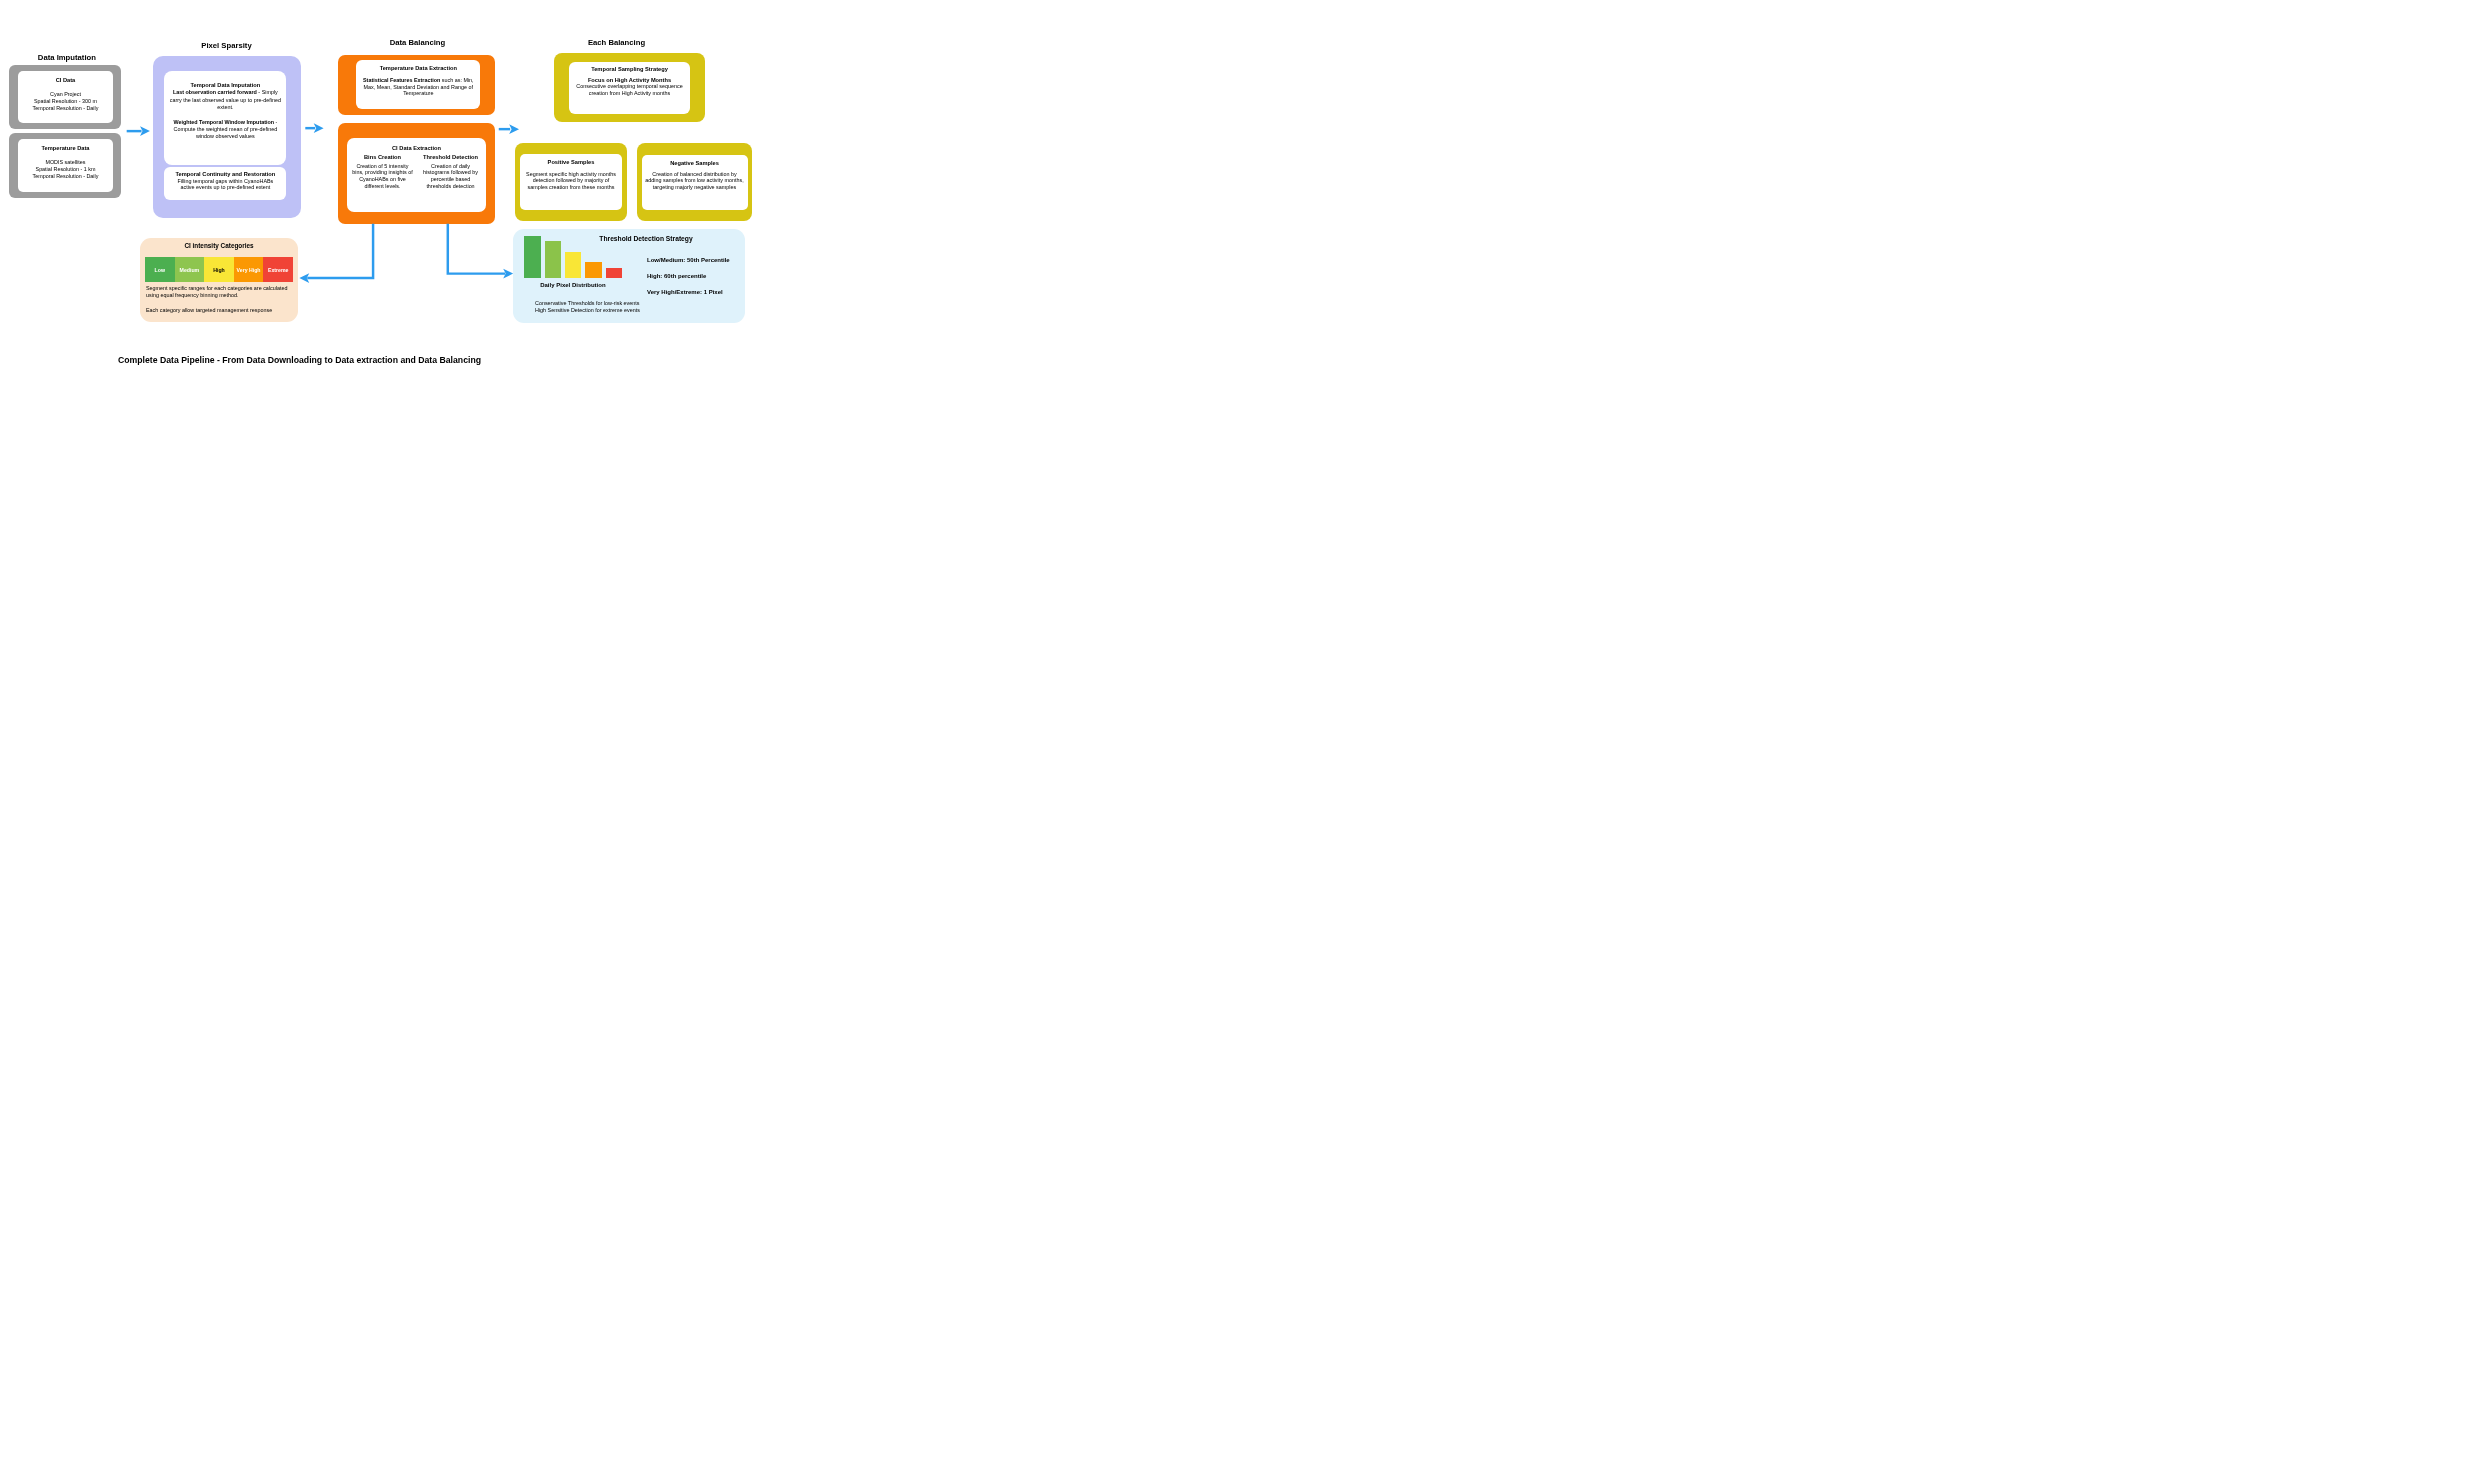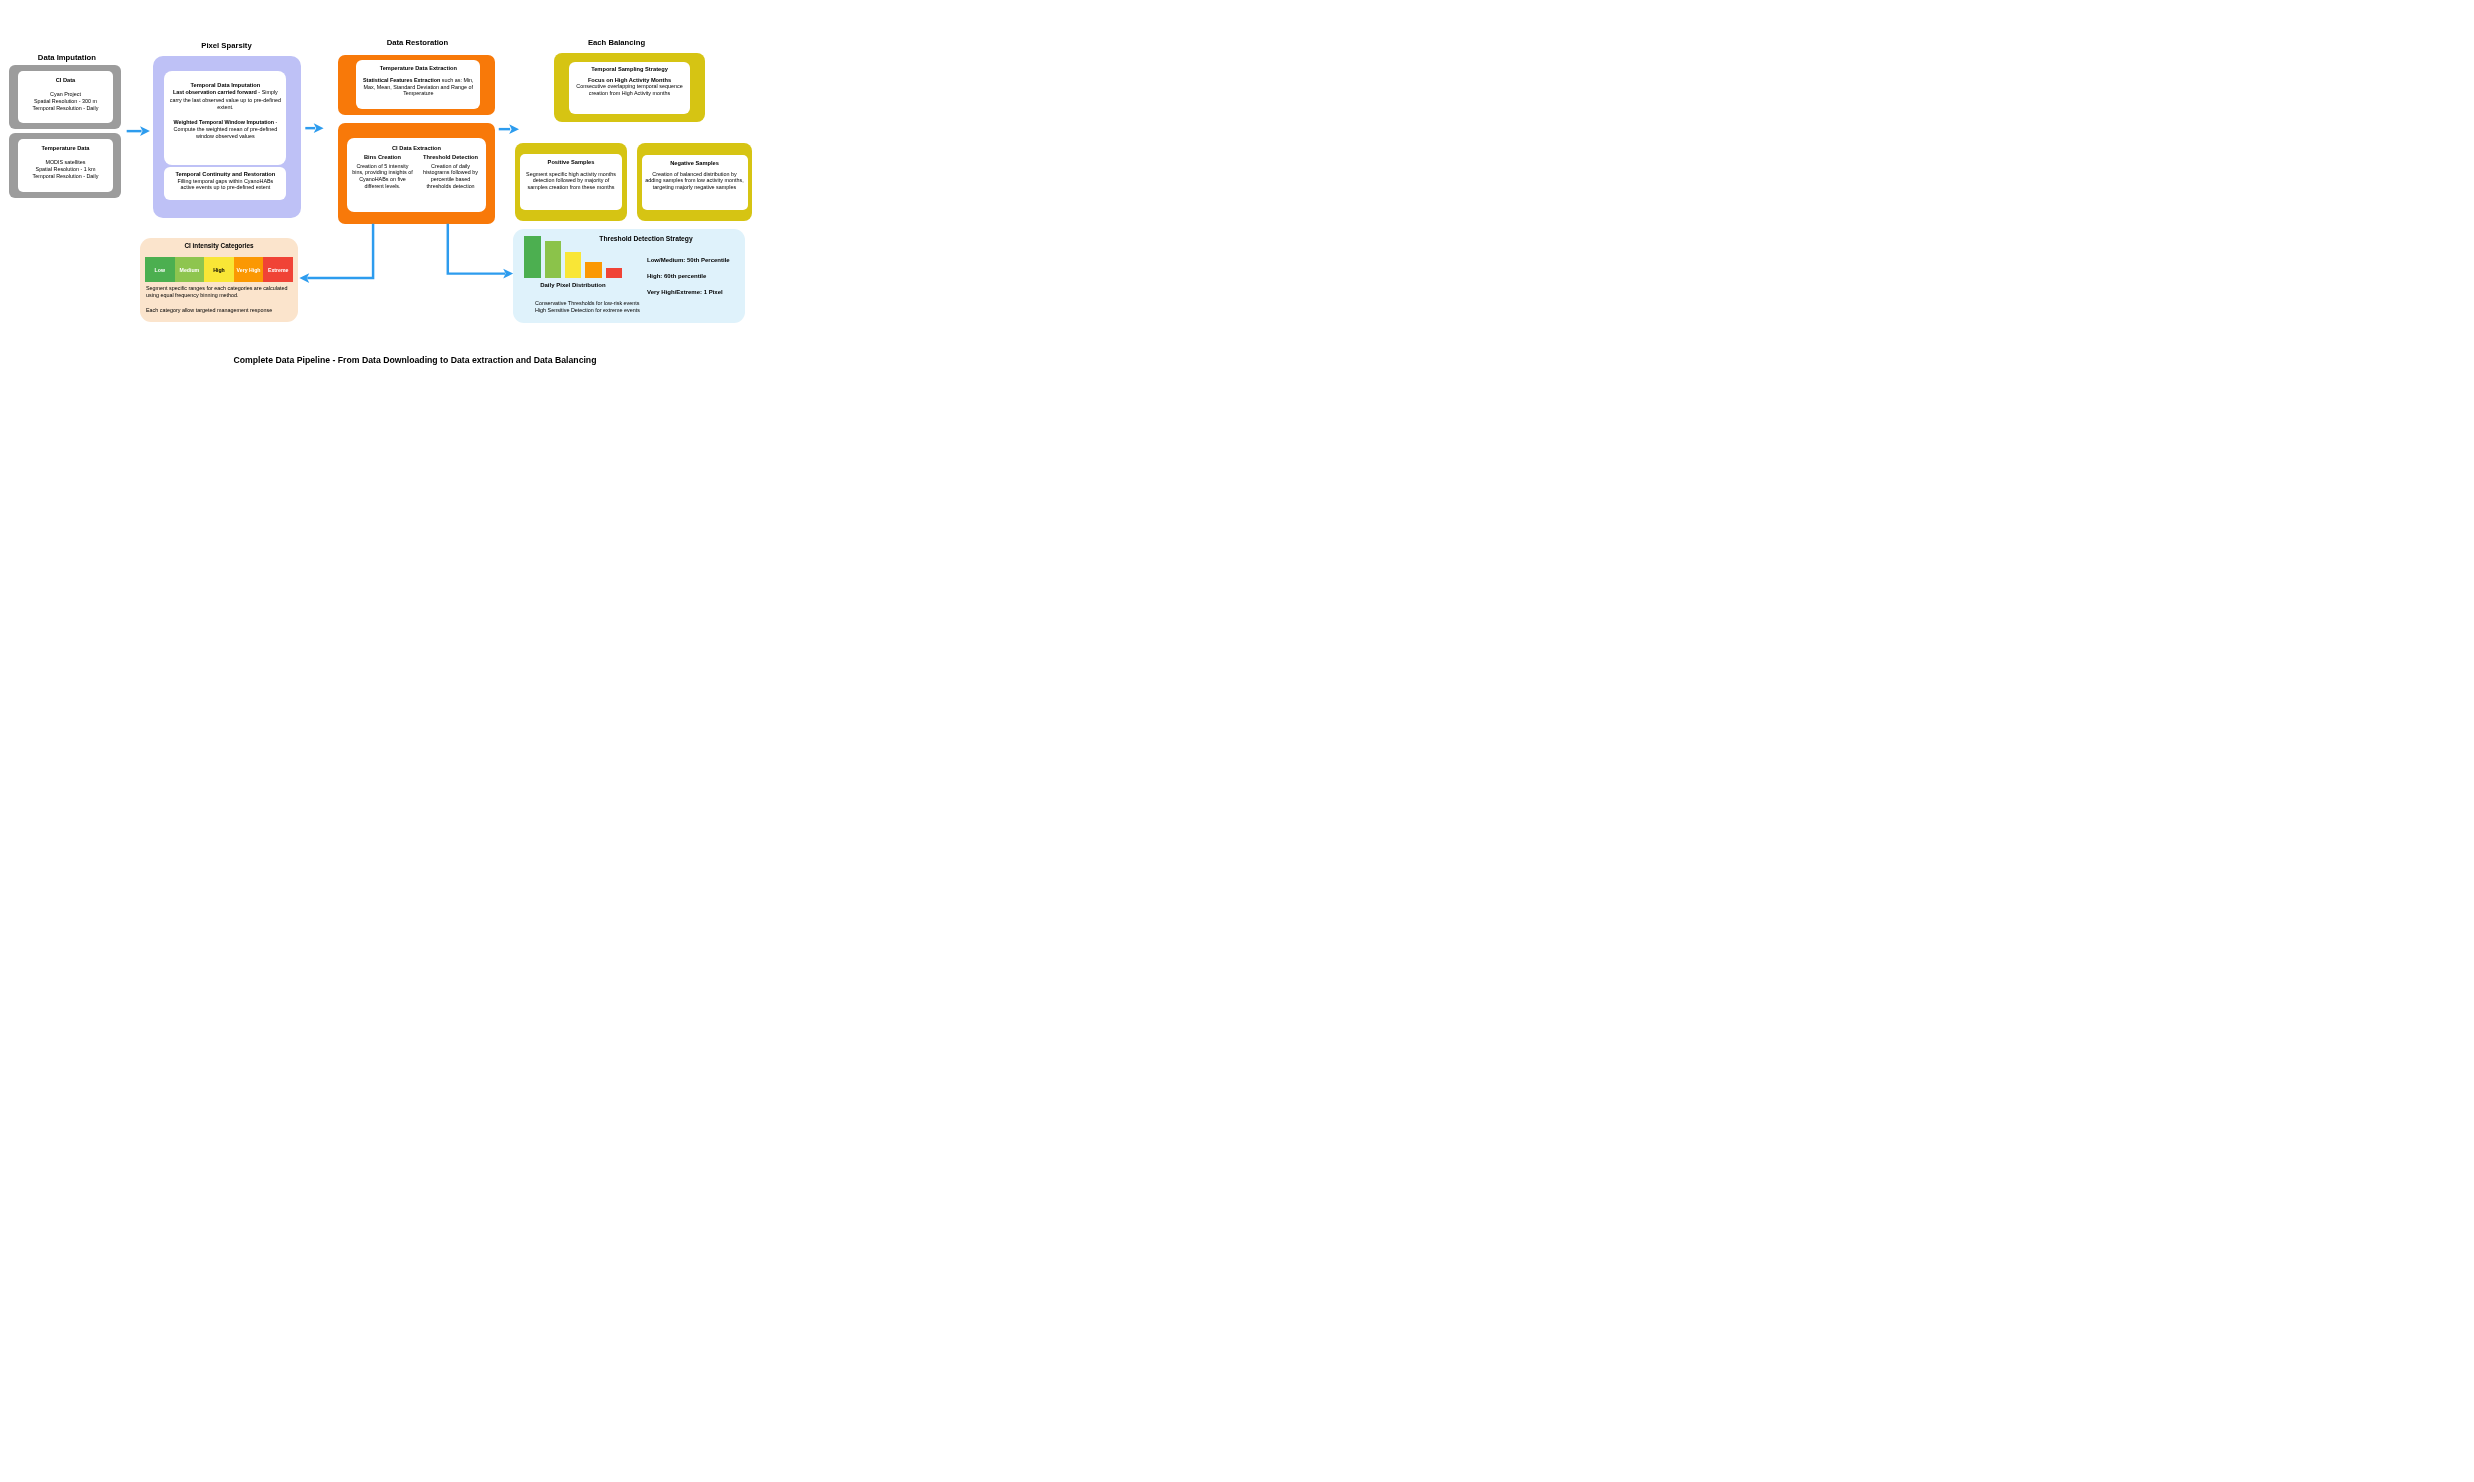--- a/index.html
+++ b/index.html
@@ -14,34 +14,34 @@
   .purple{background:var(--purple);border-radius:10px;}
   .orange{background:var(--orange);border-radius:7px;}
   .mustard{background:var(--mustard);border-radius:8px;}
   .peach{background:var(--peach);border-radius:11px;}
   .lightblue{background:var(--lightblue);border-radius:11px;}
   .cat-bar{position:absolute;display:flex;}
   .cat-cell{flex:1;display:flex;align-items:center;justify-content:center;font-weight:bold;font-size:5.2px;}
   .bars{position:absolute;display:flex;align-items:flex-end;gap:4px;}
   .bar{width:16.3px;}
   svg.overlay{position:absolute;left:0;top:0;pointer-events:none;}
-  .footer-title{position:absolute;font-weight:bold;font-size:8.7px;text-align:center;}
+  .footer-title{position:absolute;font-weight:bold;font-size:8.7px;text-align:left;}
   .cols{display:flex;gap:7px;padding:0 5px;margin-top:3.5px;}
   .col{flex:1;}
   .rule-line{position:absolute;font-weight:bold;font-size:6px;white-space:nowrap;}
   .note-line{position:absolute;font-size:5.4px;white-space:nowrap;}
 </style>
 </head>
 <body>
 
 <div id="canvas">
 
   <div class="hdr" style="left:12.4px;top:53px;">Data Imputation</div>
   <div class="hdr" style="left:172px;top:41px;">Pixel Sparsity</div>
-  <div class="hdr" style="left:363px;top:38px;">Data Restoration</div>
+  <div class="hdr" style="left:363px;top:38px;">Data Balancing</div>
   <div class="hdr" style="left:562px;top:38px;">Each Balancing</div>
 
   <div class="box gray" style="left:9px;top:65px;width:112px;height:64px;">
     <div class="inner" style="left:9px;top:6px;width:95px;height:52px;border-radius:5px;">
       <div class="b-title" style="padding-top:6px;">CI Data</div>
       <div class="body-txt" style="margin-top:8px;">
         <div>Cyan Project</div>
         <div>Spatial Resolution - 300 m</div>
         <div>Temporal Resolution - Daily</div>
       </div>

